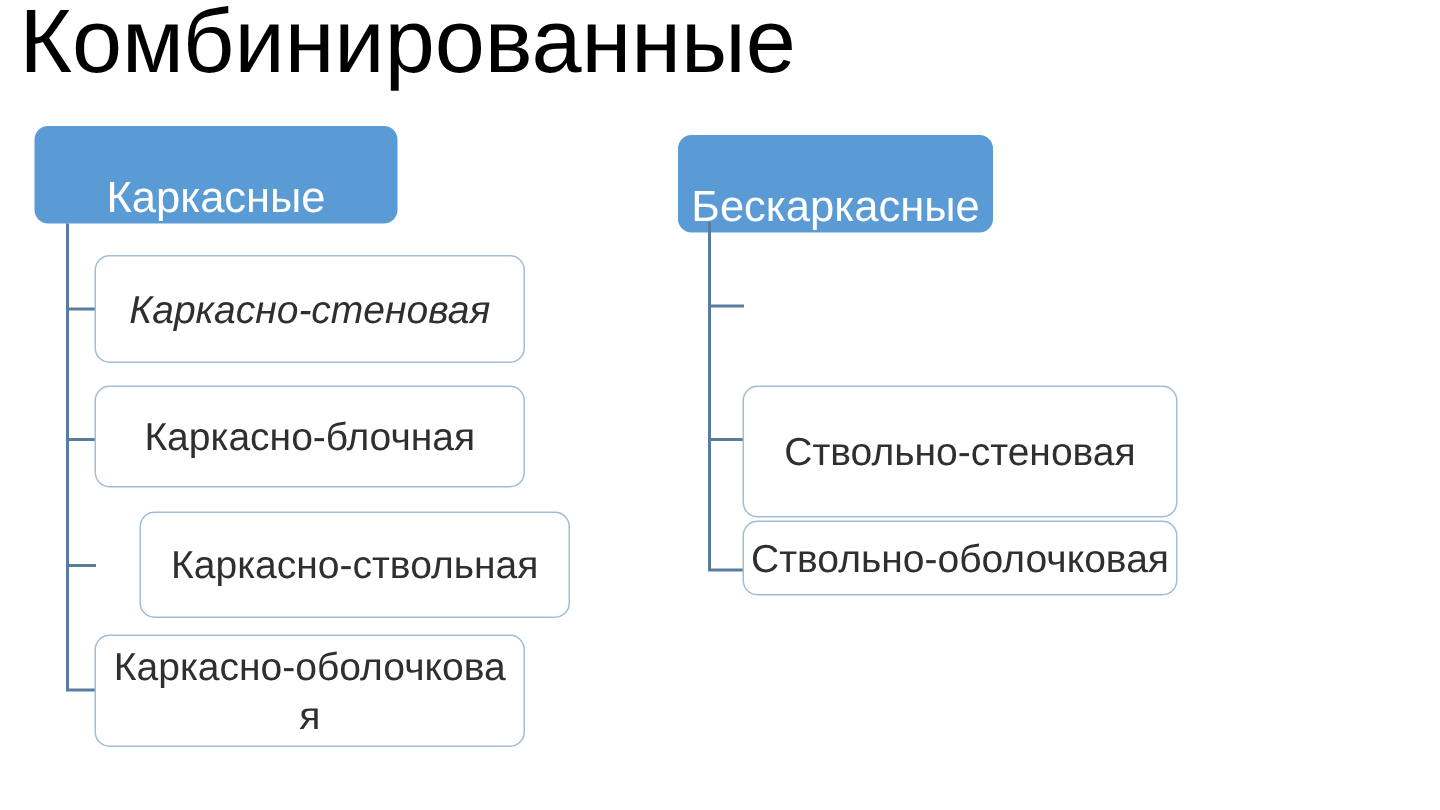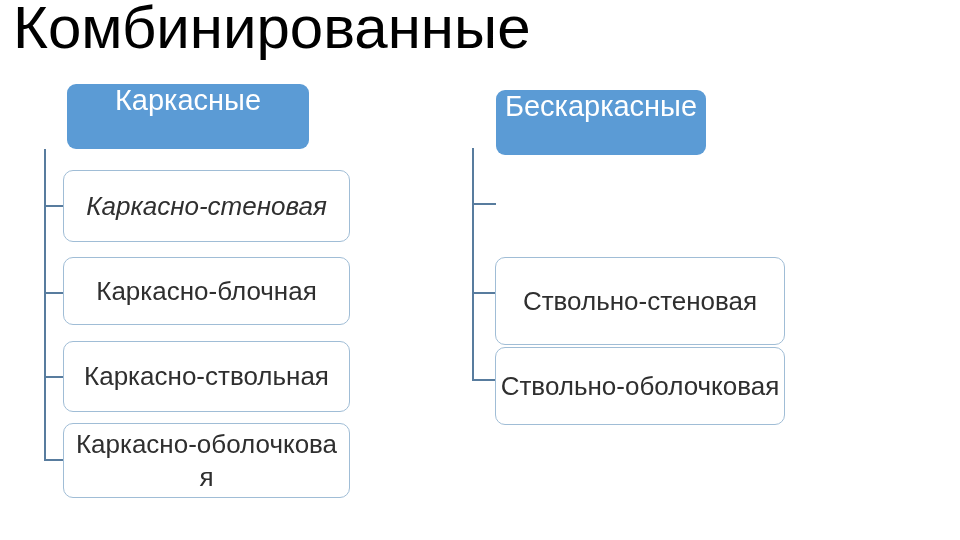--- a/index.html
+++ b/index.html
@@ -11,45 +11,44 @@
   .title {
     position:absolute; left:13px; top:0; margin:0;
     font-size:60px; line-height:56px; font-weight:400;
     color:var(--title-text, #000);
     letter-spacing:0;
   }
   .hdr {
     position:absolute; border-radius:9px;
     background:var(--header-fill, #5B9BD5);
     color:var(--header-text, #fff);
-    display:flex; align-items:flex-start; justify-content:center;
+    display:flex; align-items:flex-end; justify-content:center;
     font-size:29px;
-    margin-left:44px;
   }
   .hdr-left  { left:23px;  top:84px; width:242px; height:65px; }
   .hdr-right { left:452px; top:90px; width:210px; height:65px; }
   .item {
     position:absolute; box-sizing:border-box;
     background:var(--item-fill, #fff);
     border:1.4px solid var(--item-border, #A0BDD6);
     border-radius:10px;
     display:flex; flex-direction:column; align-items:center; justify-content:center;
     font-size:26px; line-height:33px; text-align:center;
     color:var(--item-text, #2F2F2F);
   }
   .item .line { white-space:nowrap; }
   .li  { left:63px;  width:287px; }
   .li0 { top:170px; height:72px;font-style:italic; }
   .li1 { top:257px; height:68px; }
-  .li2 { top:341px; height:71px; }
+  .li2 { top:341px; height:71px;margin-left:30px; }
   .li3 { top:423px; height:75px; }
   .ri  { left:495px; width:290px; }
   .ri0 { top:168px; height:72px; }
   .ri1 { top:257px; height:88px;text-align:right; }
-  .ri2 { top:347px; height:78px; }
+  .ri2 { top:347px; height:50px; }
   .conn { position:absolute; background:var(--connector, #587C9E); }
   .vl   { left:44px;  top:149px; width:1.5px; height:311px; }
   .vr   { left:472px; top:148px; width:1.5px; height:232px; }
   .stub { height:1.5px; }
   .sl   { left:44px;  width:20px; }
   .sr   { left:472px; width:24px; }
   .sl0 { top:205px; } .sl1 { top:292px; } .sl2 { top:376px; } .sl3 { top:459px; }
   .sr0 { top:203px; } .sr1 { top:292px; } .sr2 { top:379px; }
 </style>
 </head>

